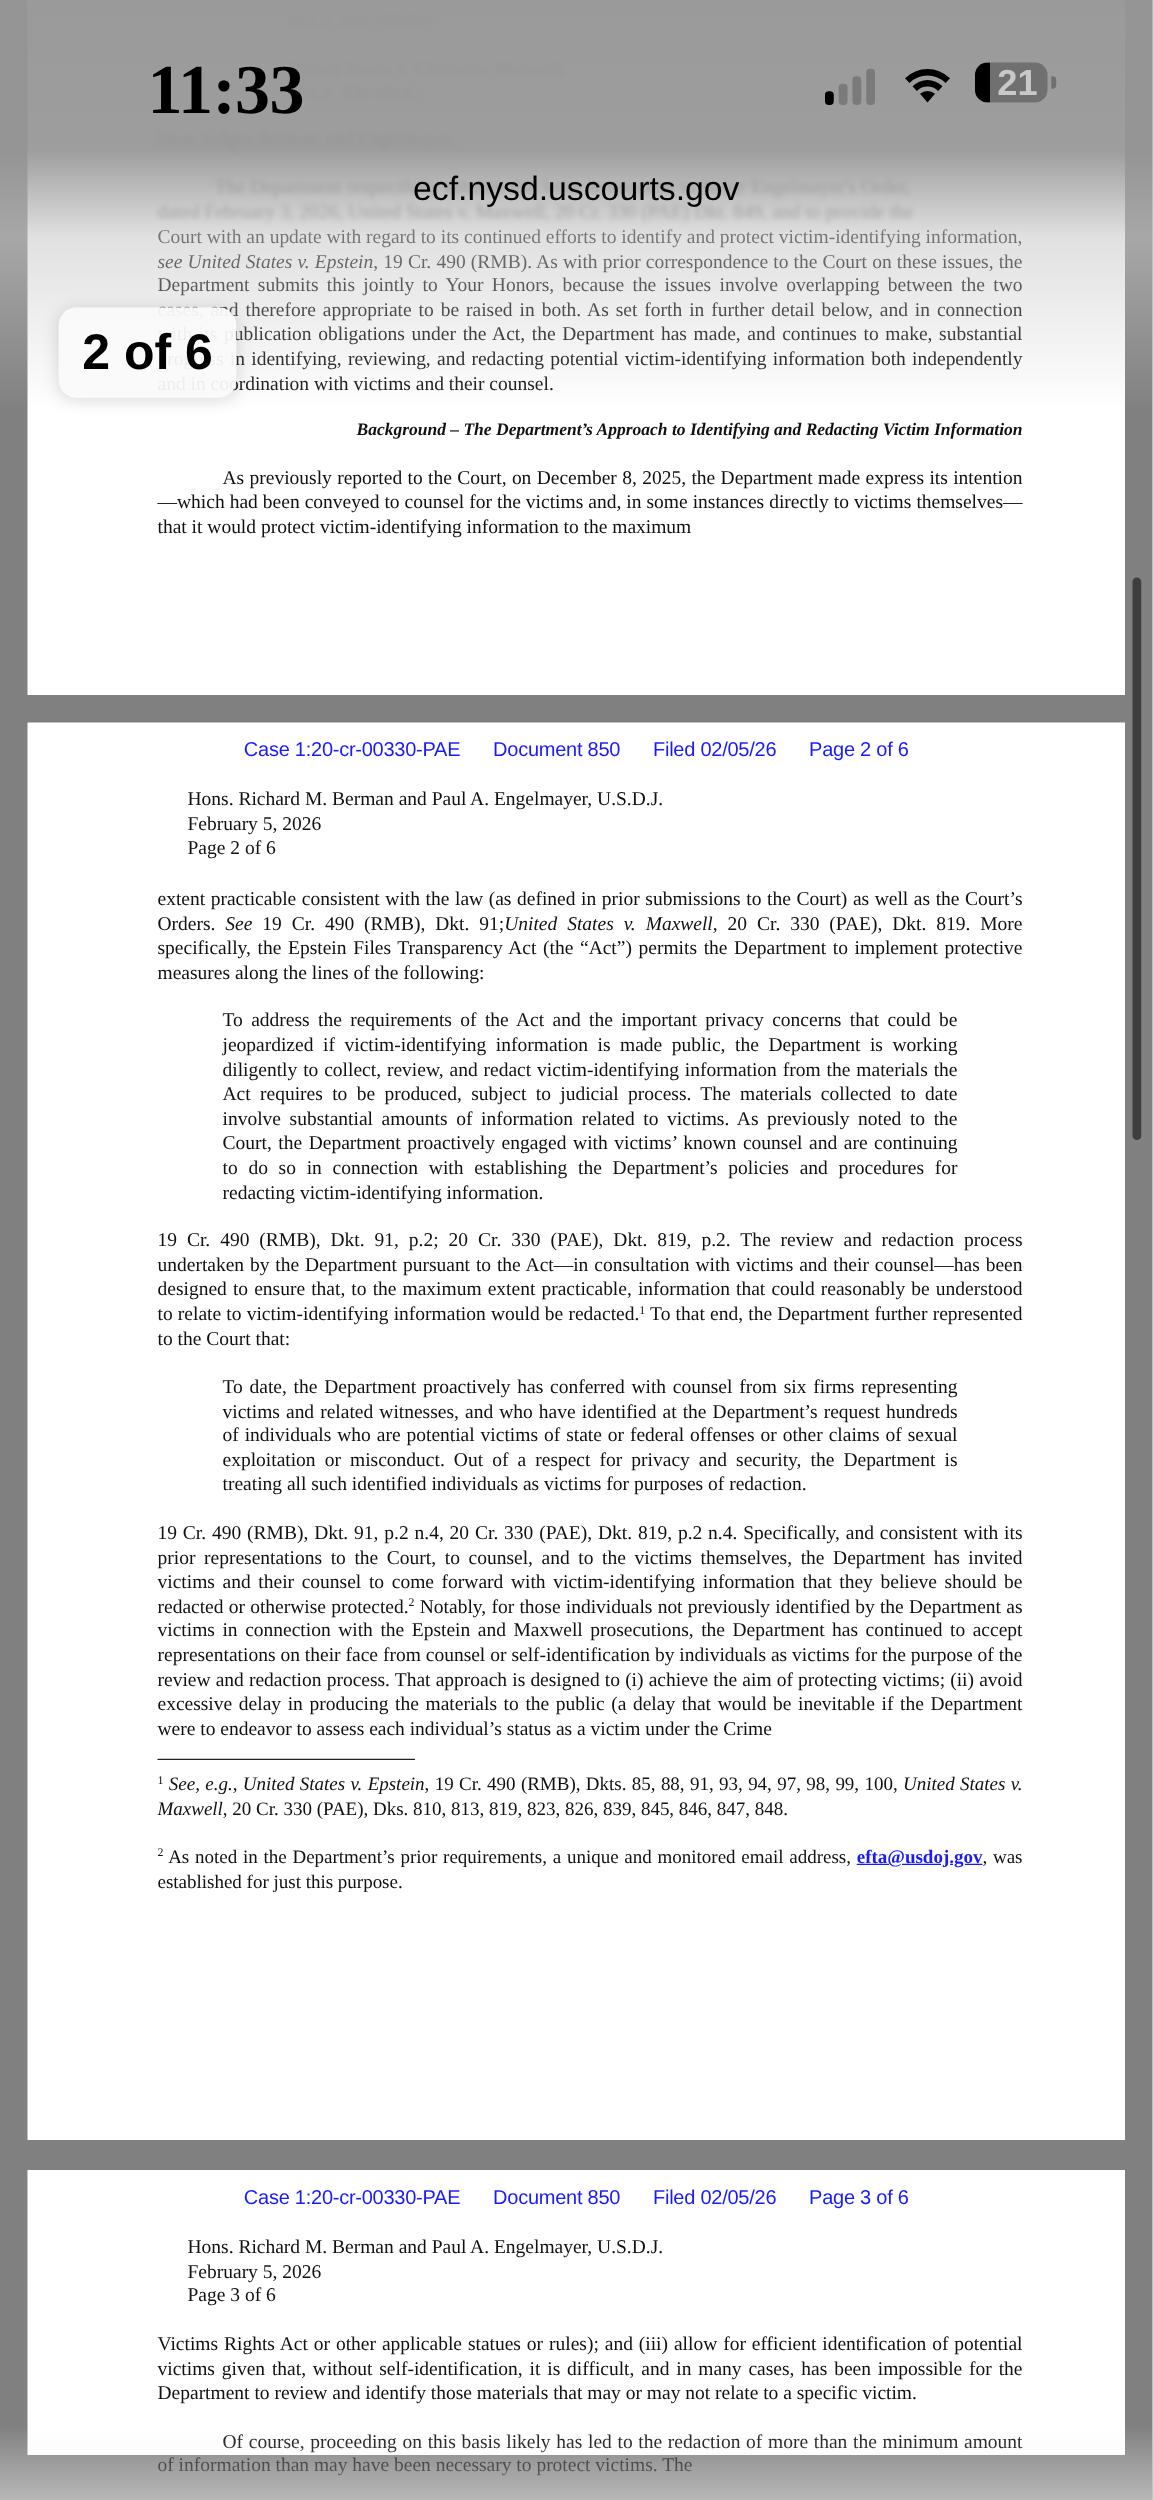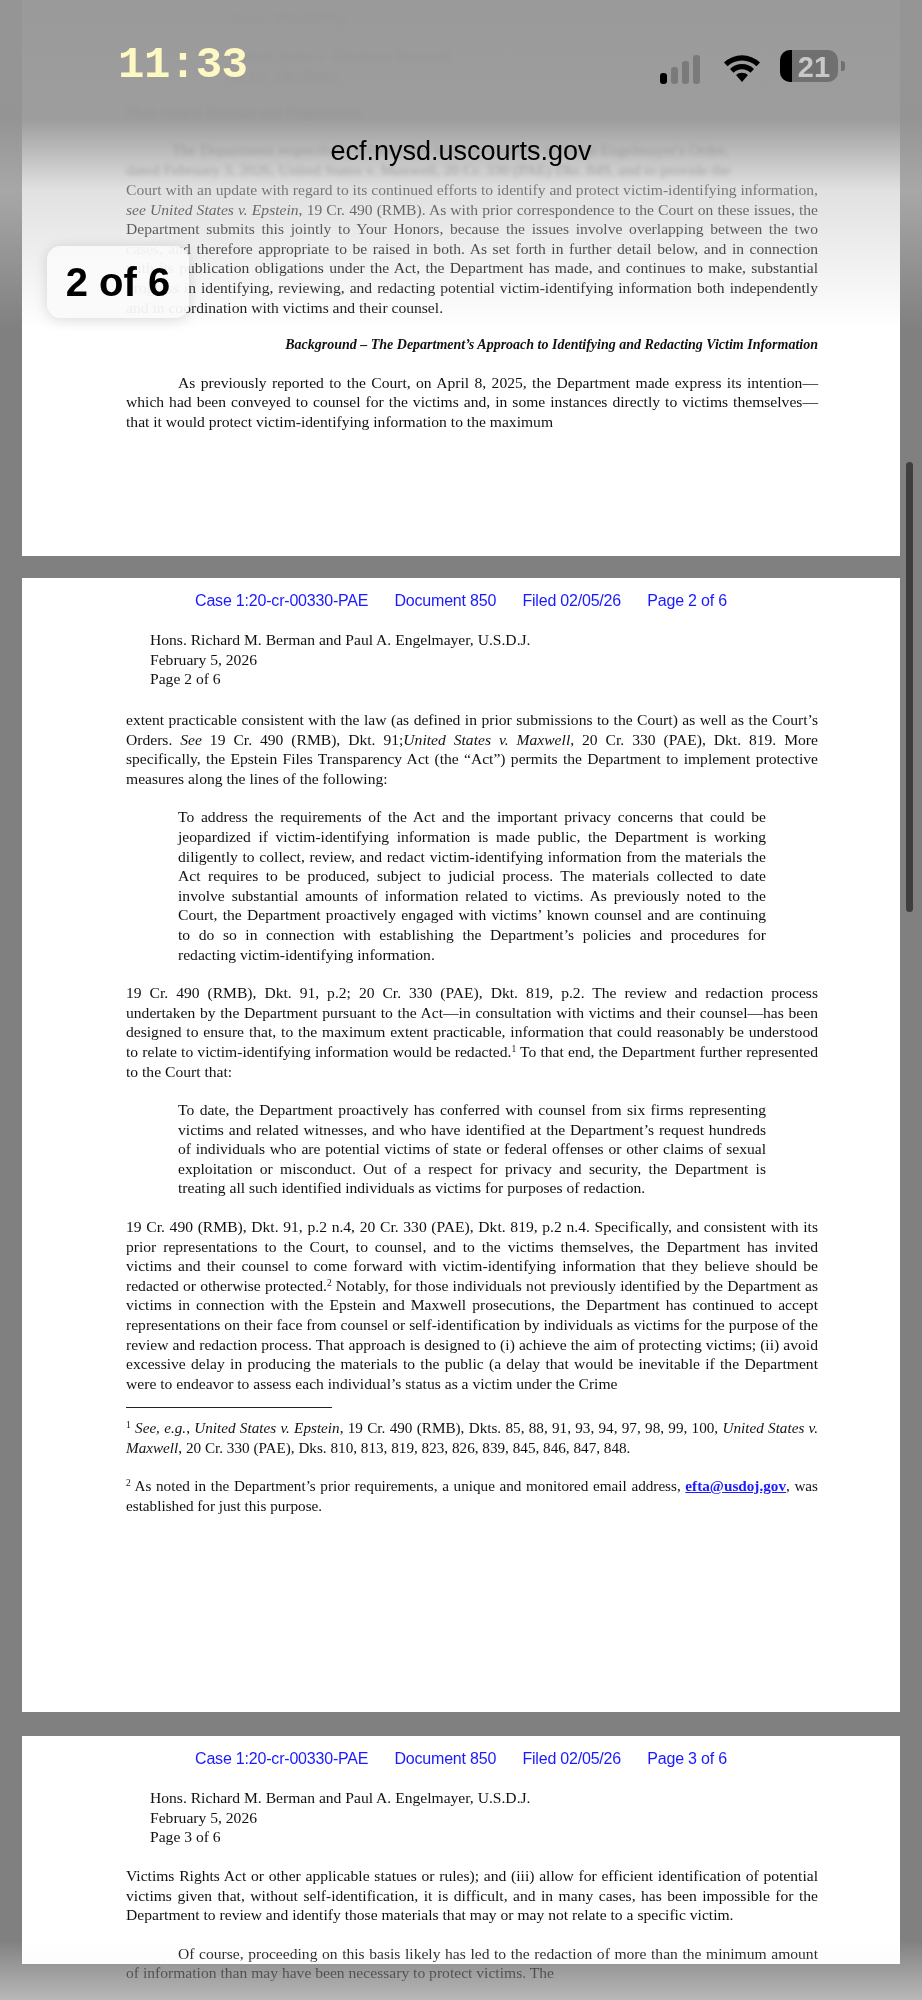--- a/index.html
+++ b/index.html
@@ -46,22 +46,22 @@
     position:absolute; left:0; top:0; width:922px; height:330px;
     background:linear-gradient(to bottom, rgba(150,150,150,0.96) 0px, rgba(150,150,150,0.93) 120px, rgba(200,200,200,0.55) 190px, rgba(255,255,255,0.0) 330px);
     pointer-events:none;
   }
   .blur-text {
     position:absolute; color:#555; font-size:15.6px; line-height:19.6px;
     filter:blur(2.2px); opacity:0.75;
   }
   .status-time {
     position:absolute; left:118px; top:40px;
-    font-family:Liberation Mono, monospace; font-size:44px; font-weight:600;
-    color:#fef9c3; letter-spacing:-0.5px;
+    font-family:Liberation Serif, serif; font-size:56px; font-weight:600;
+    color:#000000; letter-spacing:-0.5px;
   }
   .status-icons { position:absolute; left:660px; top:50px; height:36px; }
   .signal { position:absolute; left:0; top:4px; width:44px; height:30px; }
   .signal i {
     position:absolute; bottom:0; width:7px; border-radius:3px; background:#7a7a7a;
   }
   .wifi { position:absolute; left:62px; top:2px; }
   .battery {
     position:absolute; left:120px; top:0px; width:58px; height:32px;
     border-radius:10px; background:#707070; overflow:hidden;
@@ -112,21 +112,21 @@
       <span>Court with an update with regard to its continued efforts to identify and protect victim-identifying</span>
       <span>information, </span><i>see United States v. Epstein</i><span>, 19 Cr. 490 (RMB).  As with prior correspondence to the</span>
       <span>Court on these issues, the Department submits this jointly to Your Honors, because the issues</span>
       <span>involve overlapping between the two cases, and therefore appropriate to be raised in both.  As</span>
       <span>set forth in further detail below, and in connection with its publication obligations under the Act,</span>
       <span>the Department has made, and continues to make, substantial progress in identifying, reviewing,</span>
       <span>and redacting potential victim-identifying information both independently and in coordination</span>
       <span>with victims and their counsel.</span>
     </p>
     <p class="heading-italic" style="margin-top:18px;">Background – The Department’s Approach to Identifying and Redacting Victim Information</p>
-    <p class="body-text indent" style="margin-top:18px;">As previously reported to the Court, on April 8, 2025, the Department made express its intention—which had been conveyed to counsel for the victims and, in some instances directly to victims themselves—that it would protect victim-identifying information to the maximum</p>
+    <p class="body-text indent" style="margin-top:18px;">As previously reported to the Court, on December 8, 2025, the Department made express its intention—which had been conveyed to counsel for the victims and, in some instances directly to victims themselves—that it would protect victim-identifying information to the maximum</p>
   </div>
 </div>
 
 <div class="page" style="top:578px; height:1134px;">
   <div class="ecf-header" style="top:14px;">
     <span>Case 1:20-cr-00330-PAE</span>
     <span>Document 850</span>
     <span>Filed 02/05/26</span>
     <span>Page 2 of 6</span>
   </div>

